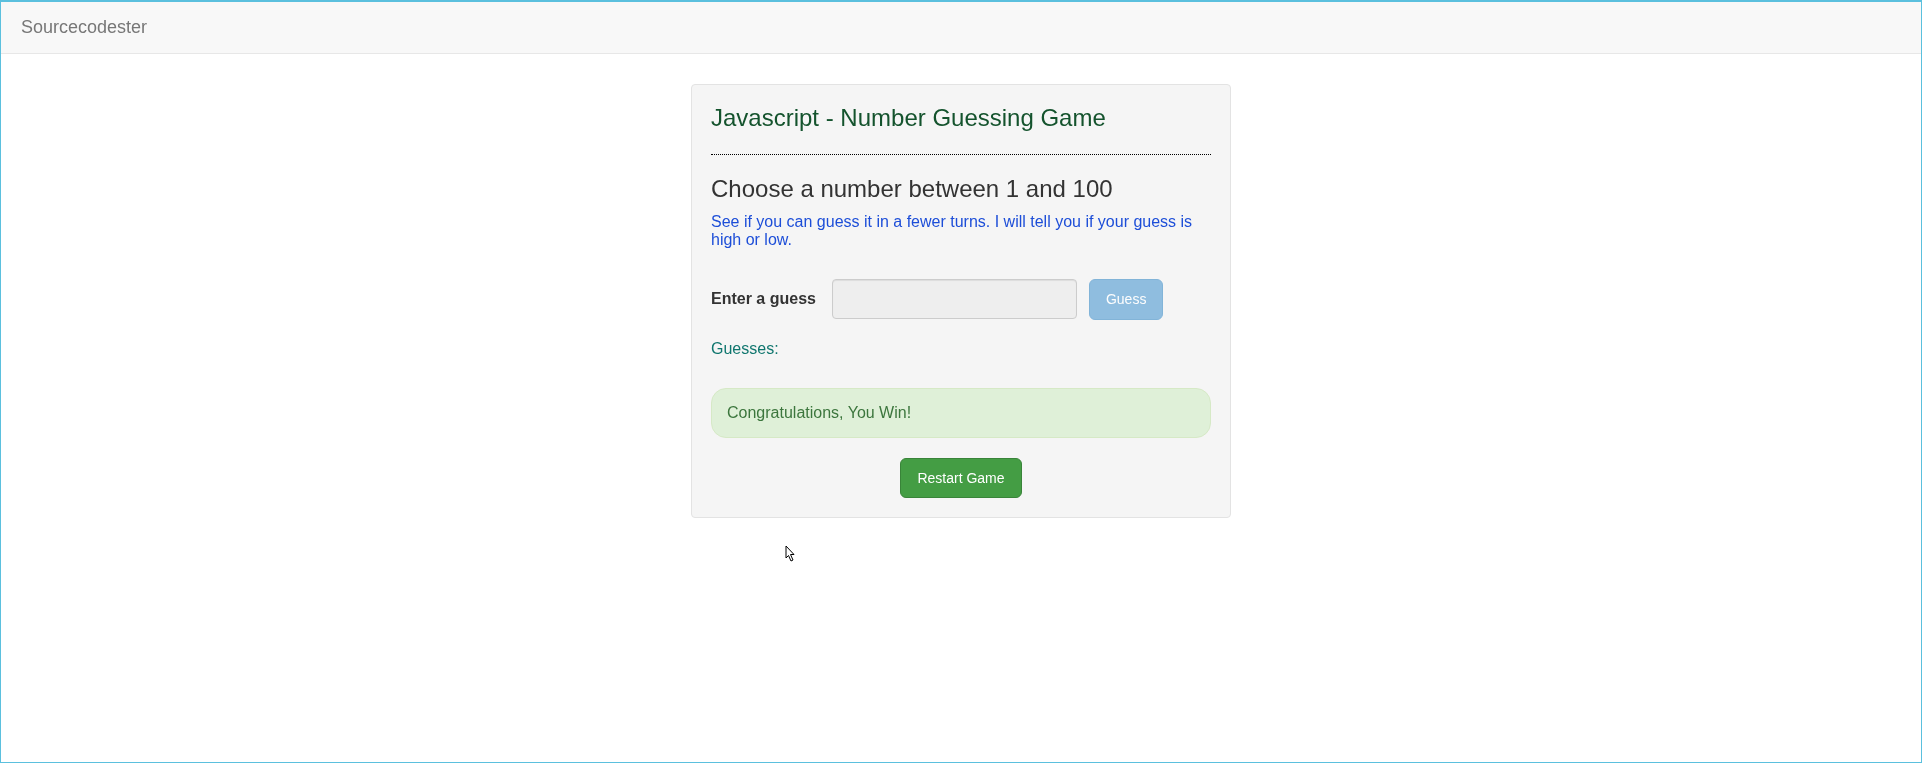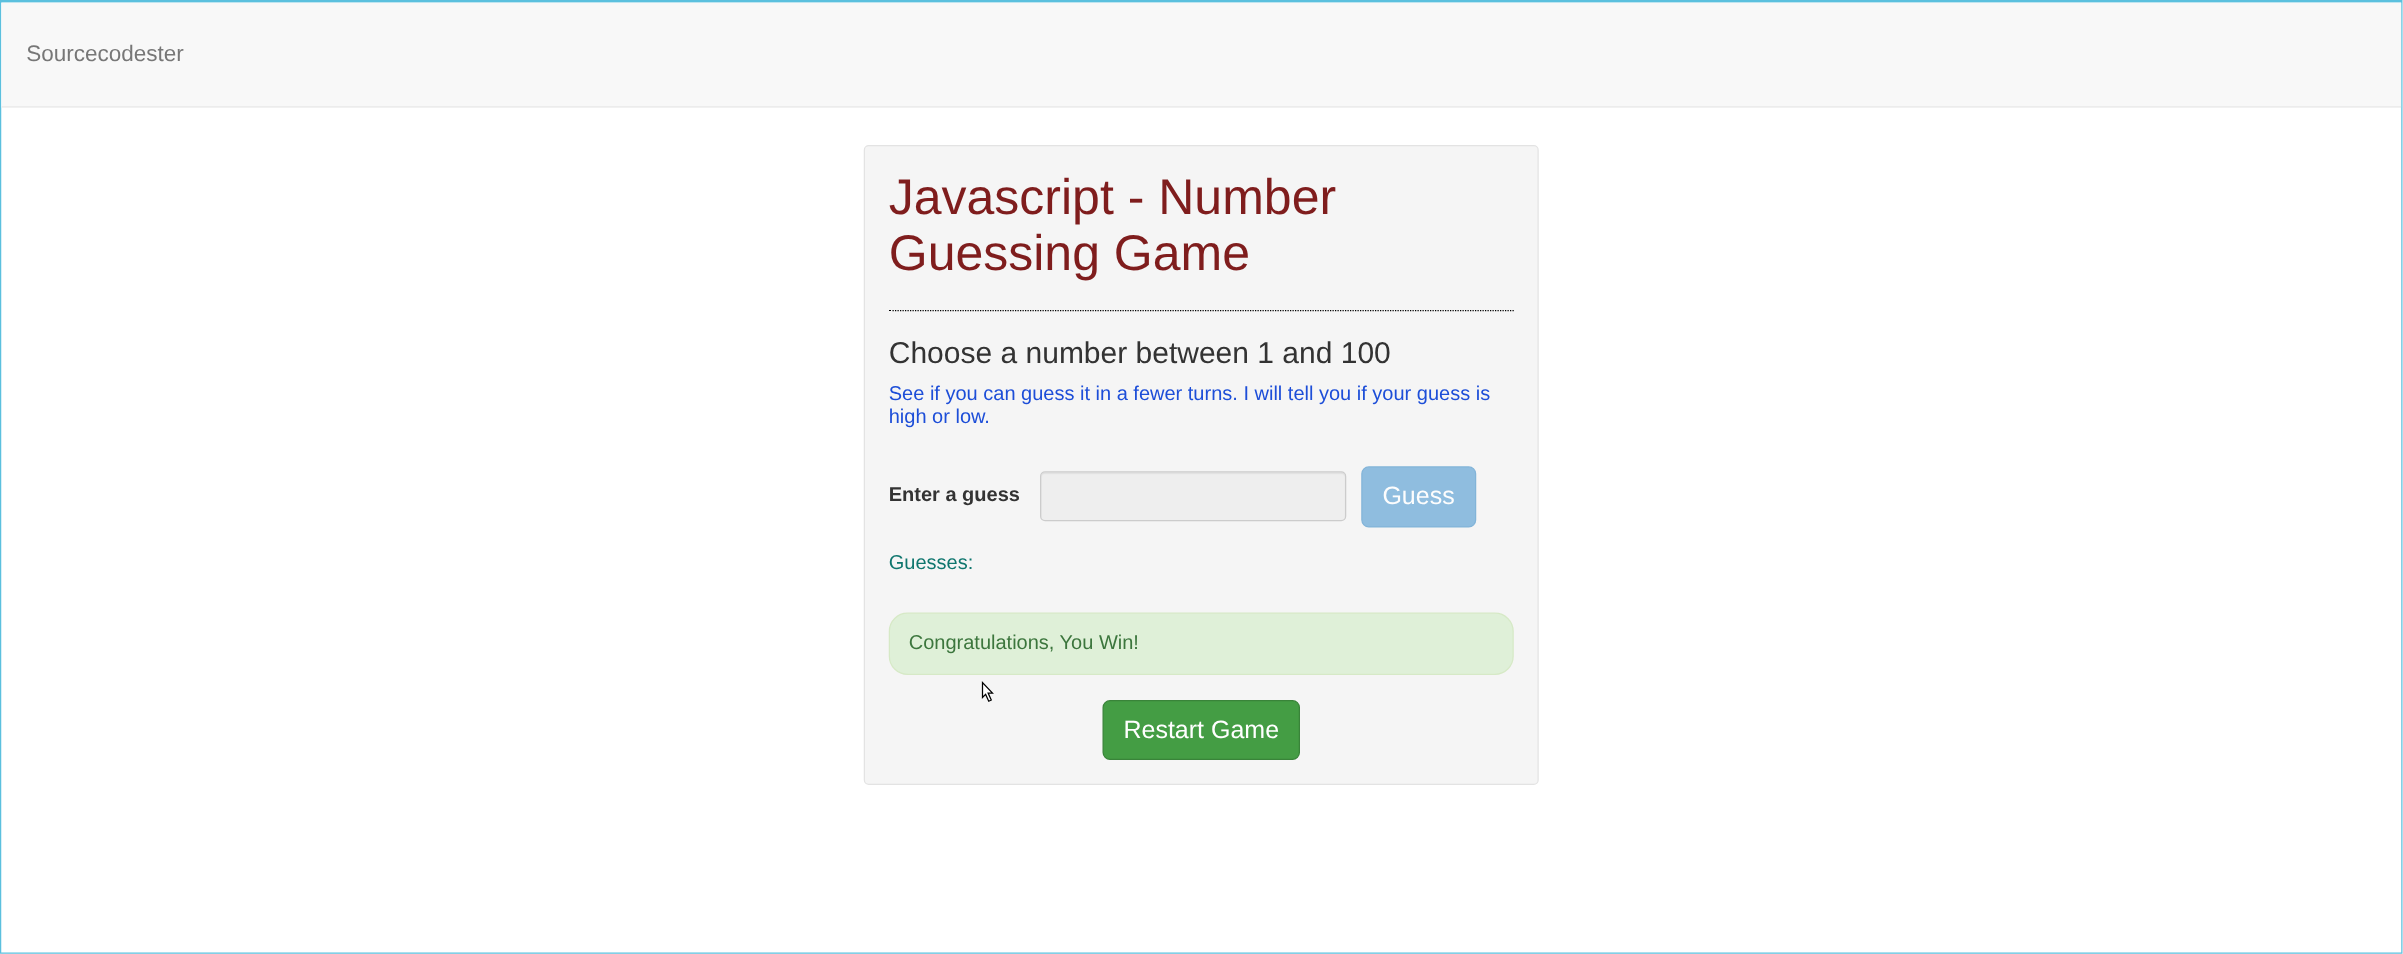--- a/index.html
+++ b/index.html
@@ -13,21 +13,21 @@
       color: #333;
       background: #fff;
       border: 1px solid #5bc0de;
       border-top: 2px solid #5bc0de;
       min-height: 763px;
     }
     .navbar {
       background: #f8f8f8;
       border-bottom: 1px solid #e7e7e7;
       min-height: 50px;
-      padding: 16px 15px;
+      padding: 0 15px;
       display: flex;
       align-items: center;
     }
     .navbar-brand {
       color: #777;
       font-size: 18px;
       padding: 15px 5px;
       text-decoration: none;
     }
     .container {
@@ -42,22 +42,22 @@
     }
     .well {
       background: #f5f5f5;
       border: 1px solid #e3e3e3;
       border-radius: 4px;
       padding: 19px;
       margin-top: 30px;
       margin-bottom: 20px;
     }
     .title {
-      color: #7f1d1d;
-      font-size: 40px;
+      color: #14532d;
+      font-size: 24px;
       font-weight: 500;
       margin-bottom: 22px;
     }
     hr.dotted {
       border: none;
       border-top: 1px dotted #000;
       margin: 20px 0;
     }
     h3 {
       font-size: 24px;
@@ -91,21 +91,21 @@
       border-radius: 4px;
       box-shadow: inset 0 1px 1px rgba(0,0,0,.075);
     }
     .form-control:disabled {
       background: #eee;
       cursor: not-allowed;
     }
     .btn {
       display: inline-block;
       padding: 10px 16px;
-      font-size: 20px;
+      font-size: 14px;
       line-height: 1.33;
       border-radius: 6px;
       text-align: center;
       cursor: pointer;
       border: 1px solid transparent;
       color: #fff;
     }
     .btn-primary {
       background: #7eb4dc;
       border-color: #6fa9d4;

